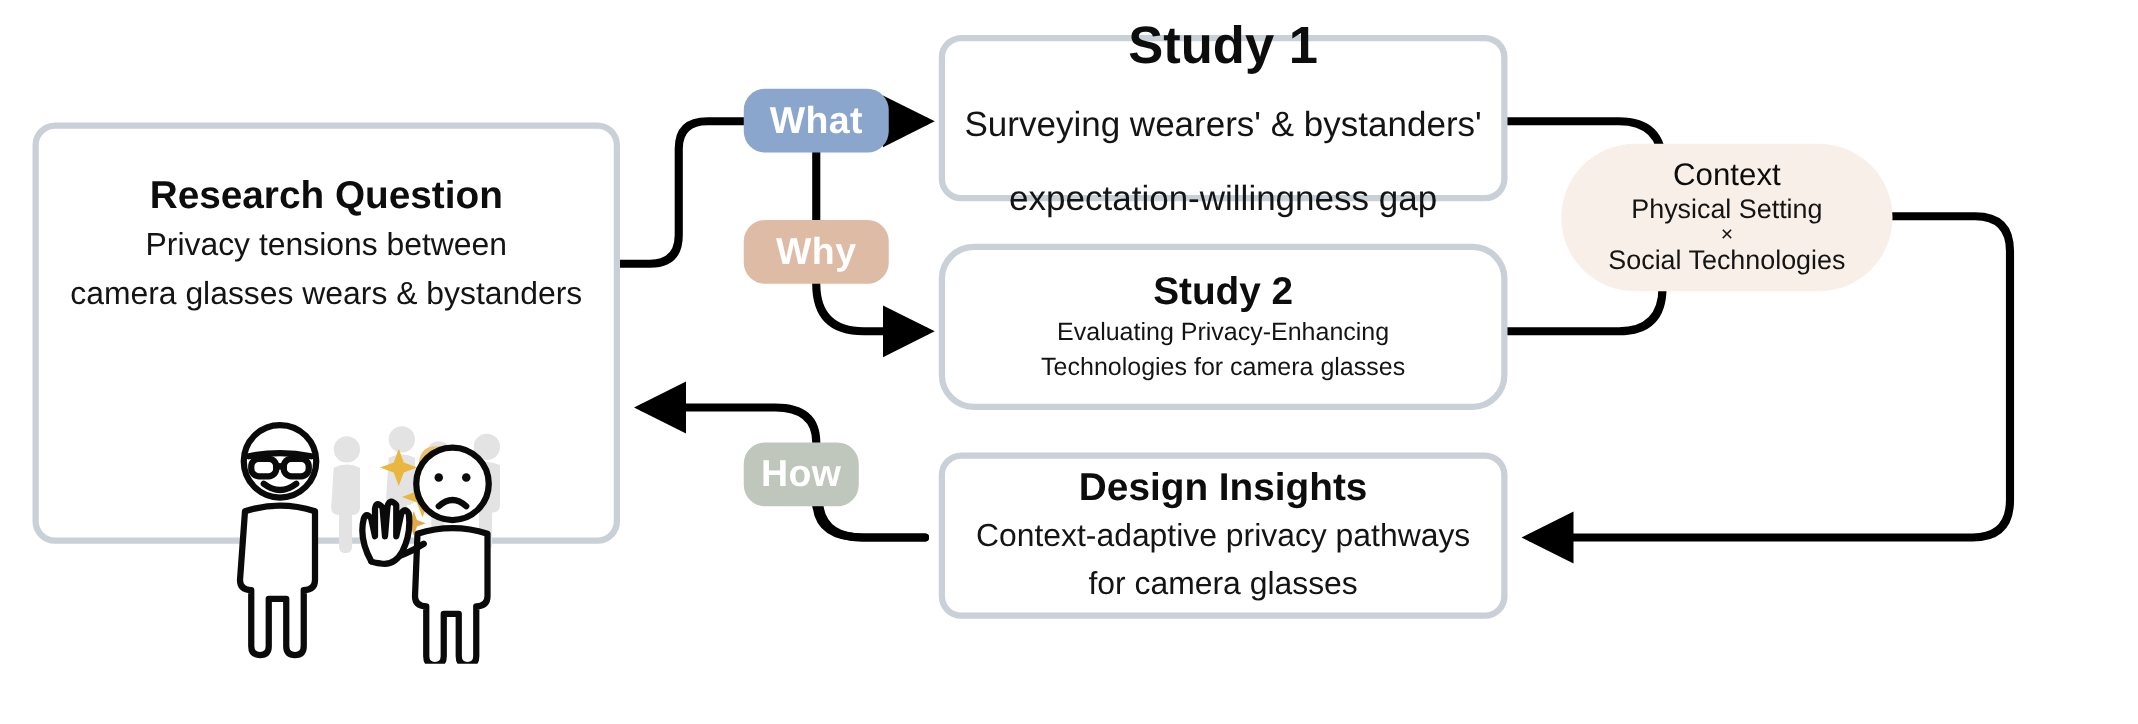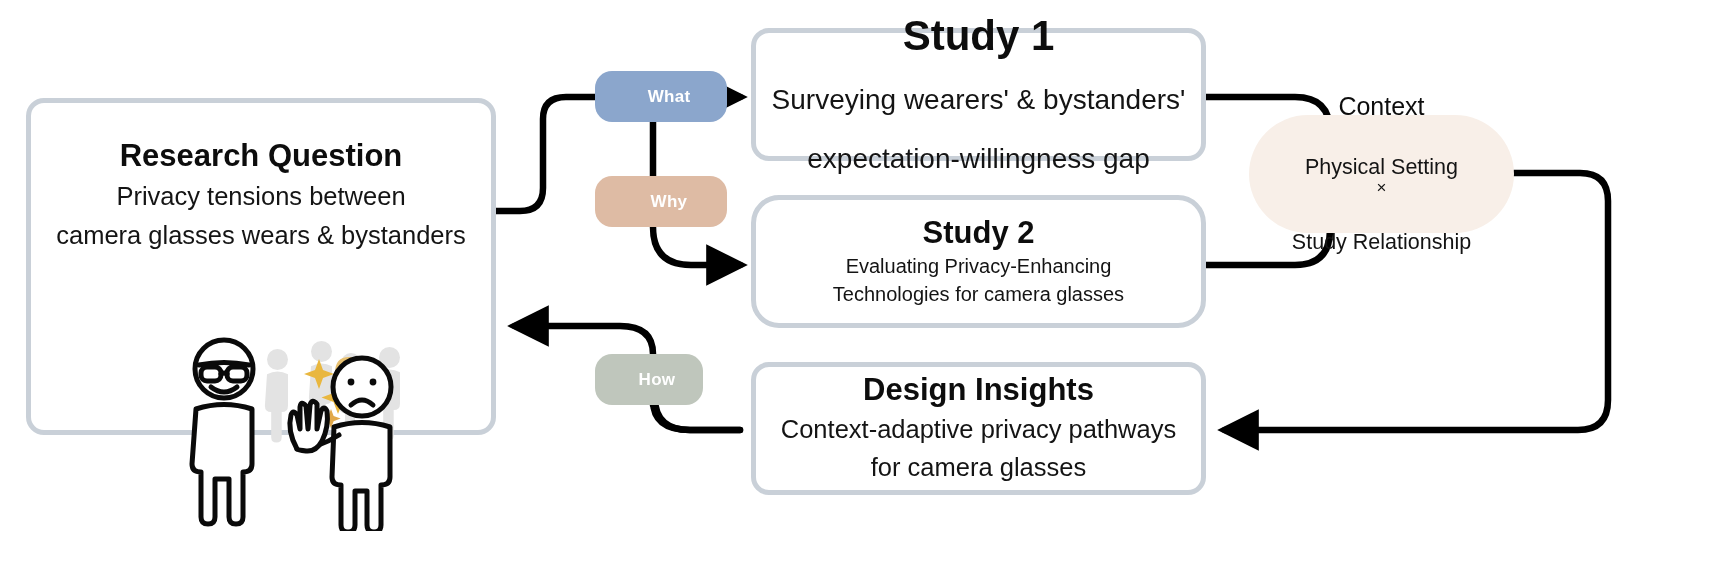--- a/index.html
+++ b/index.html
@@ -22,29 +22,29 @@
 
   #s2{left:751px;top:195px;width:455px;height:133px;border-radius:28px;}
   #s2 .ttl{font-size:31px;}
   #s2 .sub{font-size:20px;margin-top:2px;}
 
   #di{left:751px;top:362px;width:455px;height:133px;}
   #di .ttl{font-size:31px;}
   #di .sub{font-size:25.5px;margin-top:5px;}
 
   .pill{position:absolute;border-radius:17px;display:flex;align-items:center;justify-content:center;
-        color:#ffffff;font-weight:bold;font-size:17px;letter-spacing:.3px;padding-left:16px;}
+        color:#ffffff;font-weight:bold;font-size:30px;letter-spacing:.3px;}
   #pWhat{left:595px;top:71px;width:116px;height:51px;}
   #pWhy {left:595px;top:176px;width:116px;height:51px;}
   #pHow {left:595px;top:354px;width:92px;height:51px;}
 
   #ctx{position:absolute;left:1249px;top:115px;width:265px;height:118px;border-radius:60px;
        display:flex;flex-direction:column;align-items:center;justify-content:center;}
   #ctx .ttl{font-weight:normal;font-size:25px;color:#0d0d0d;line-height:1.1;}
-  #ctx .l1,#ctx .l3{font-size:21.5px;color:#141414;line-height:1.15;margin-top:34px;}
+  #ctx .l1,#ctx .l3{font-size:21.5px;color:#141414;line-height:1.15;}
   #ctx .l2{font-size:17px;color:#141414;line-height:1;}
 
   #illo{position:absolute;left:140px;top:228px;width:250px;height:200px;}
 </style>
 </head>
 <body>
 
 <div id="stage">
 
   <svg id="wires" viewBox="0 0 1710 579">
@@ -153,16 +153,16 @@
   <div class="card" id="di">
     <div class="ttl">Design Insights</div>
     <div class="sub">Context-adaptive privacy pathways</div>
     <div class="sub">for camera glasses</div>
   </div>
 
   <div id="ctx" style="background:#f8efe8">
     <div class="ttl">Context</div>
     <div class="l1">Physical Setting</div>
     <div class="l2">×</div>
-    <div class="l3">Study Relationship</div>
+    <div class="l3">Social Technologies</div>
   </div>
 
 </div>
 
 </body></html>

